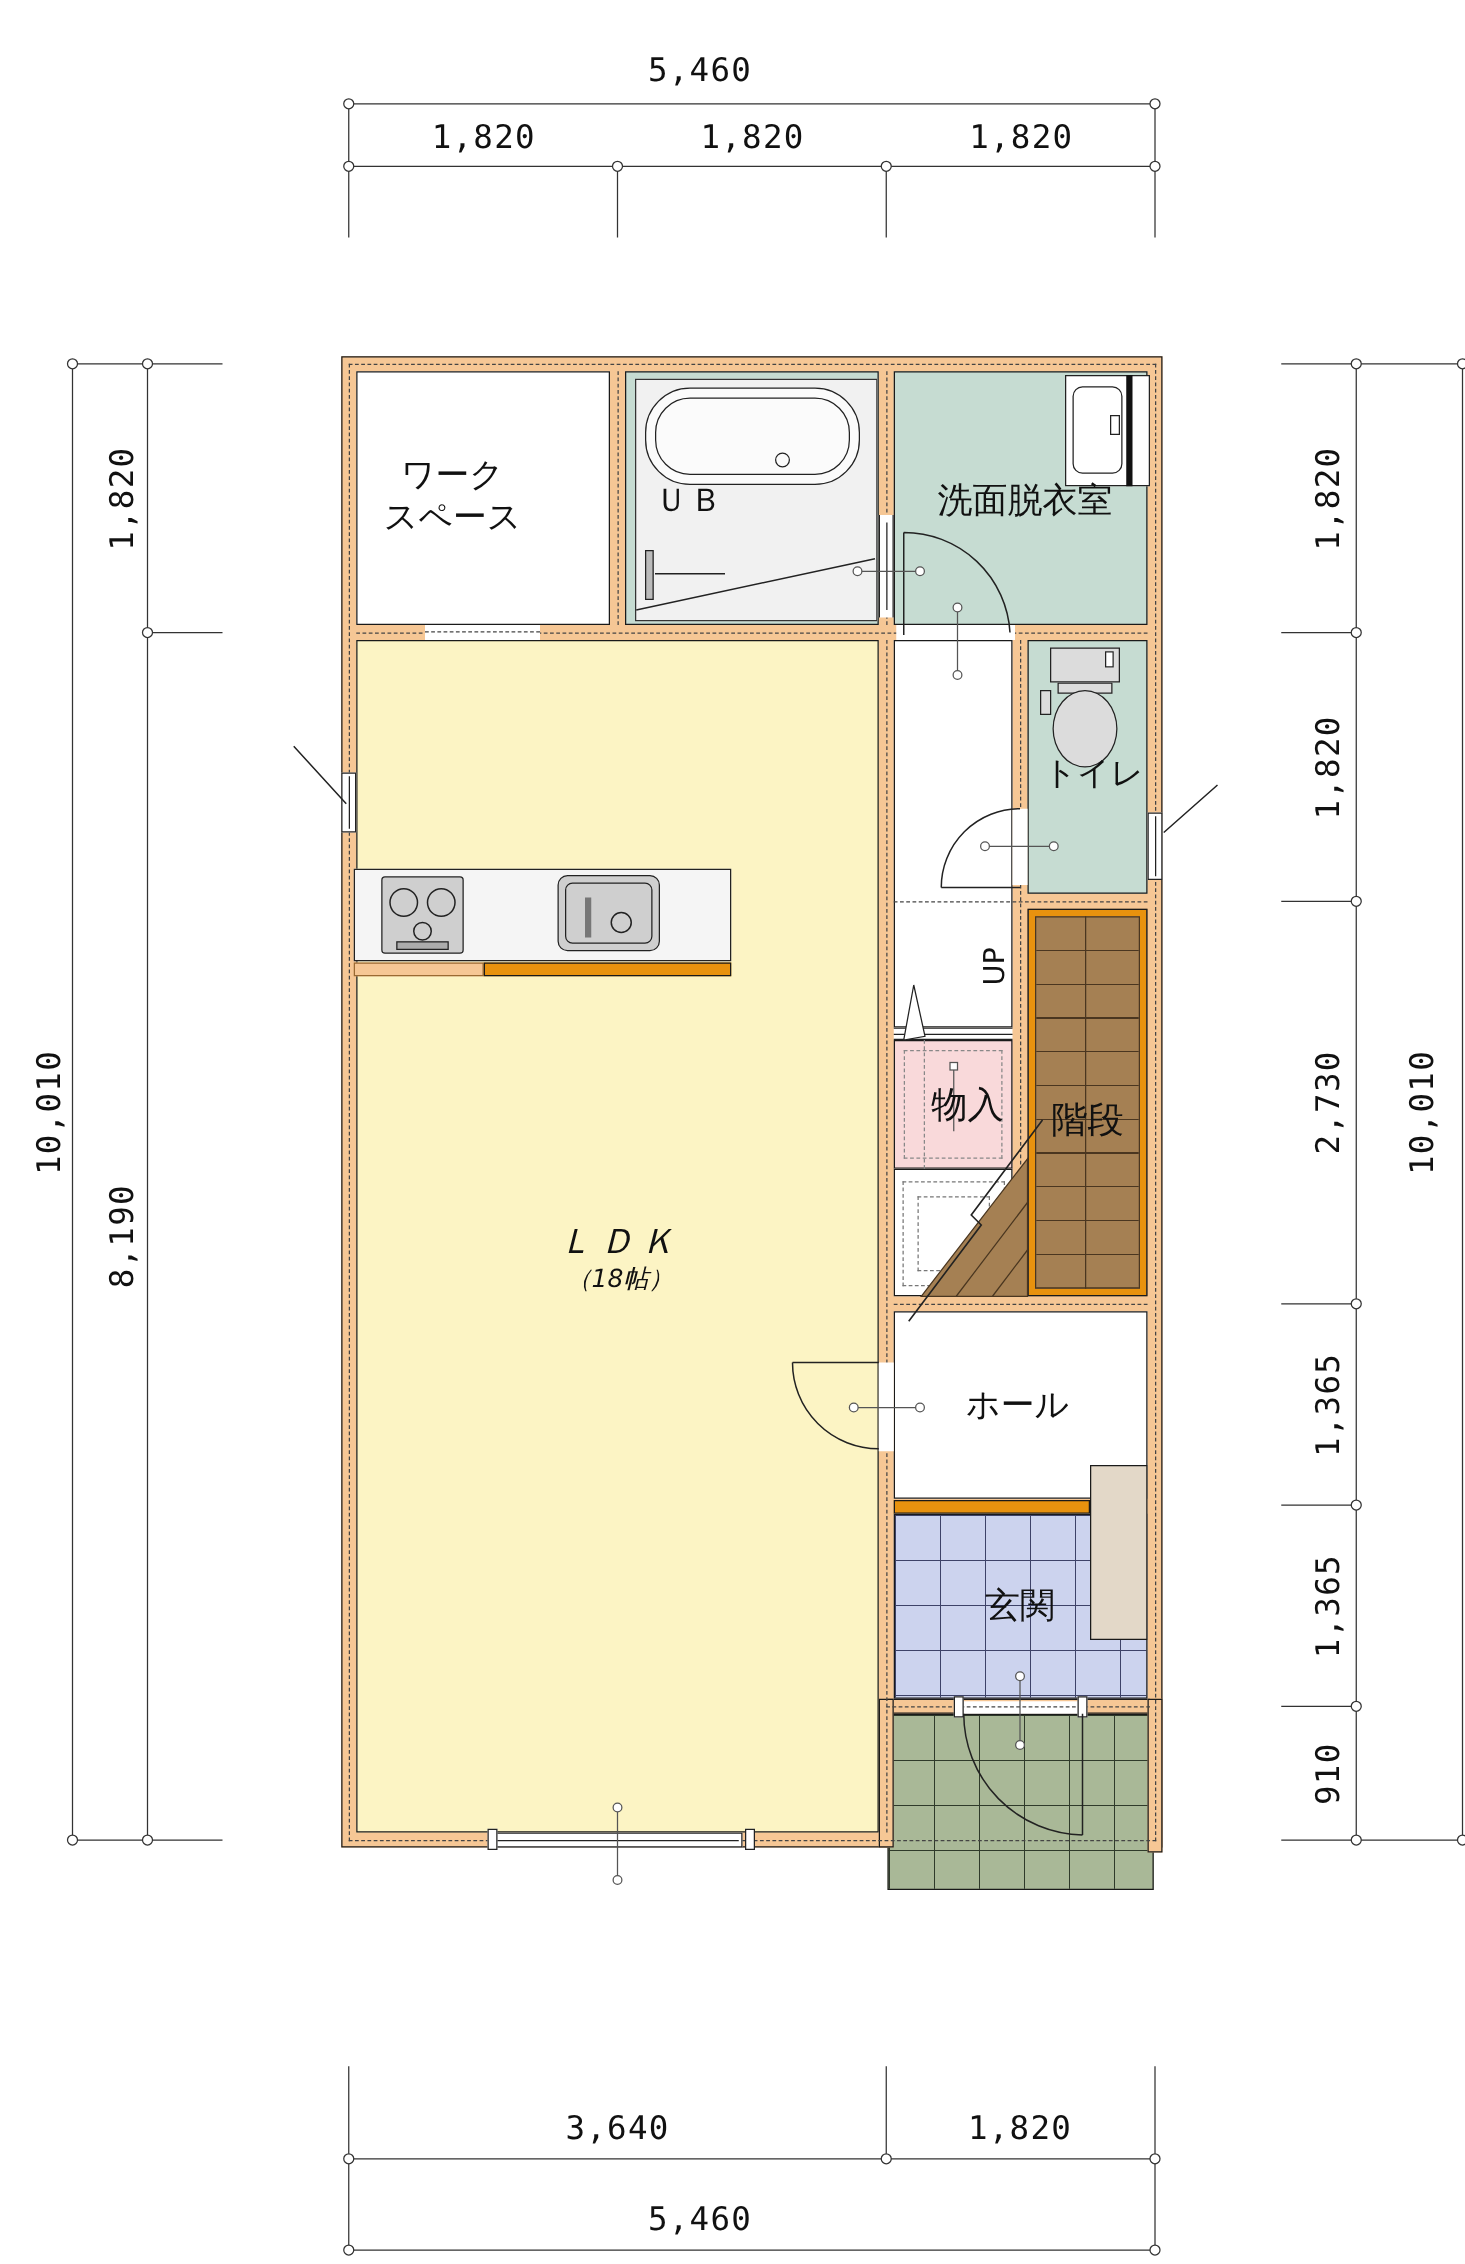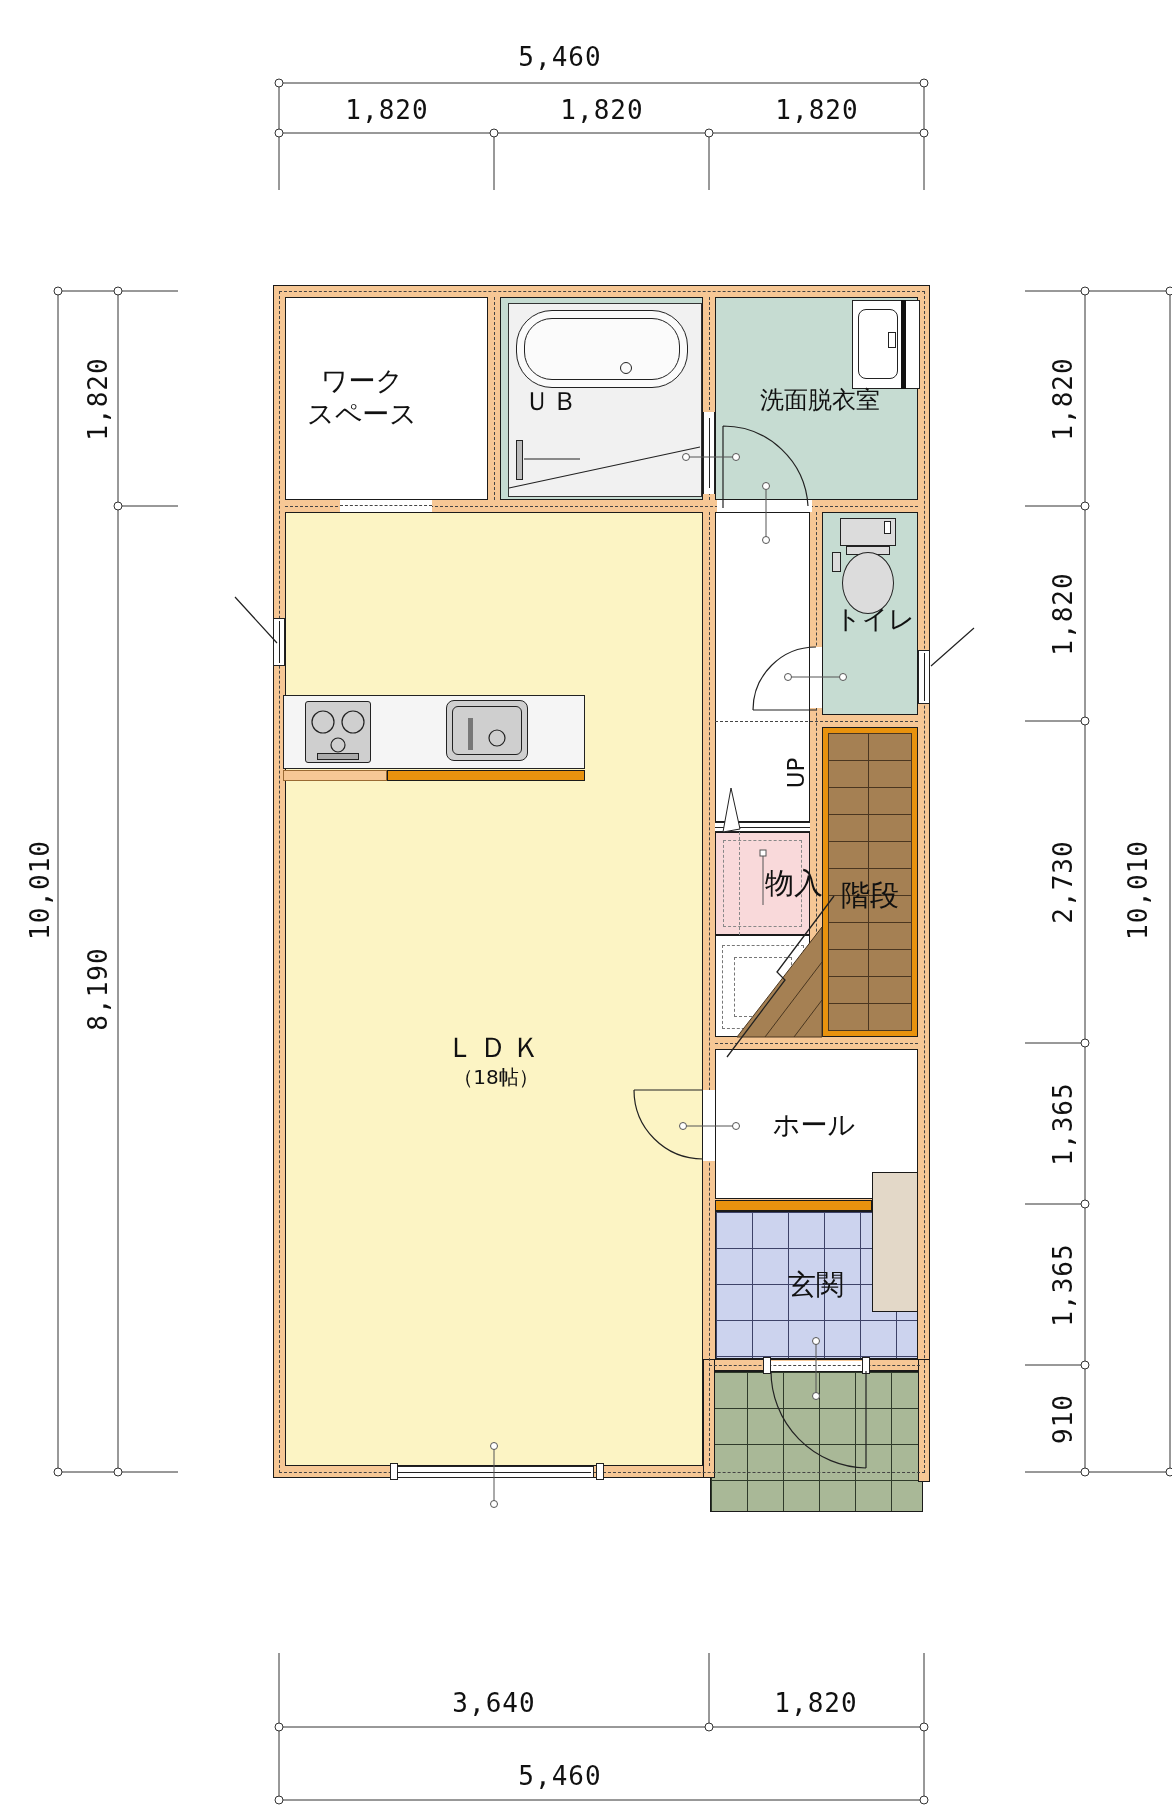--- a/index.html
+++ b/index.html
@@ -207,27 +207,27 @@
         <circle cx="494" cy="1504" r="3.5"></circle>
       <rect x="760" y="850" width="6" height="6"></rect>
     </g>
   </svg>
 
   <div class="lbl" style="left:362px;top:398px;font-size:27px;">
     <div>ワーク</div>
     <div>スペース</div>
   </div>
   <div class="lbl" style="left:552px;top:402px;font-size:26px;letter-spacing:2px;">ＵＢ</div>
-  <div class="lbl" style="left:820px;top:401px;font-size:24px;text-align:right;">洗面脱衣室</div>
+  <div class="lbl" style="left:820px;top:401px;font-size:28px;text-align:right;">洗面脱衣室</div>
   <div class="lbl" style="left:875px;top:620px;font-size:26px;">トイレ</div>
-  <div class="lbl" style="left:496px;top:1060px;font-size:28px;">
+  <div class="lbl" style="left:496px;top:1006px;font-size:28px;font-style:italic;">
     <div style="letter-spacing:5px;">ＬＤＫ</div>
     <div style="font-size:20px;">（18帖）</div>
   </div>
-  <div class="lbl" style="left:794px;top:884px;font-size:29px;text-align:right;">物入</div>
+  <div class="lbl" style="left:774px;top:884px;font-size:29px;text-align:right;">物入</div>
   <div class="lbl" style="left:870px;top:896px;font-size:29px;">階段</div>
   <div class="upv" style="left:796px;top:773px;font-size:23px;">UP</div>
   <div class="lbl" style="left:814px;top:1125px;font-size:27px;">ホール</div>
   <div class="lbl" style="left:816px;top:1285px;font-size:28px;">玄関</div>
 
   <div class="dim" style="left:560px;top:57px;">5,460</div>
   <div class="dim" style="left:387px;top:110px;">1,820</div>
   <div class="dim" style="left:602px;top:110px;">1,820</div>
   <div class="dim" style="left:817px;top:110px;">1,820</div>
 

